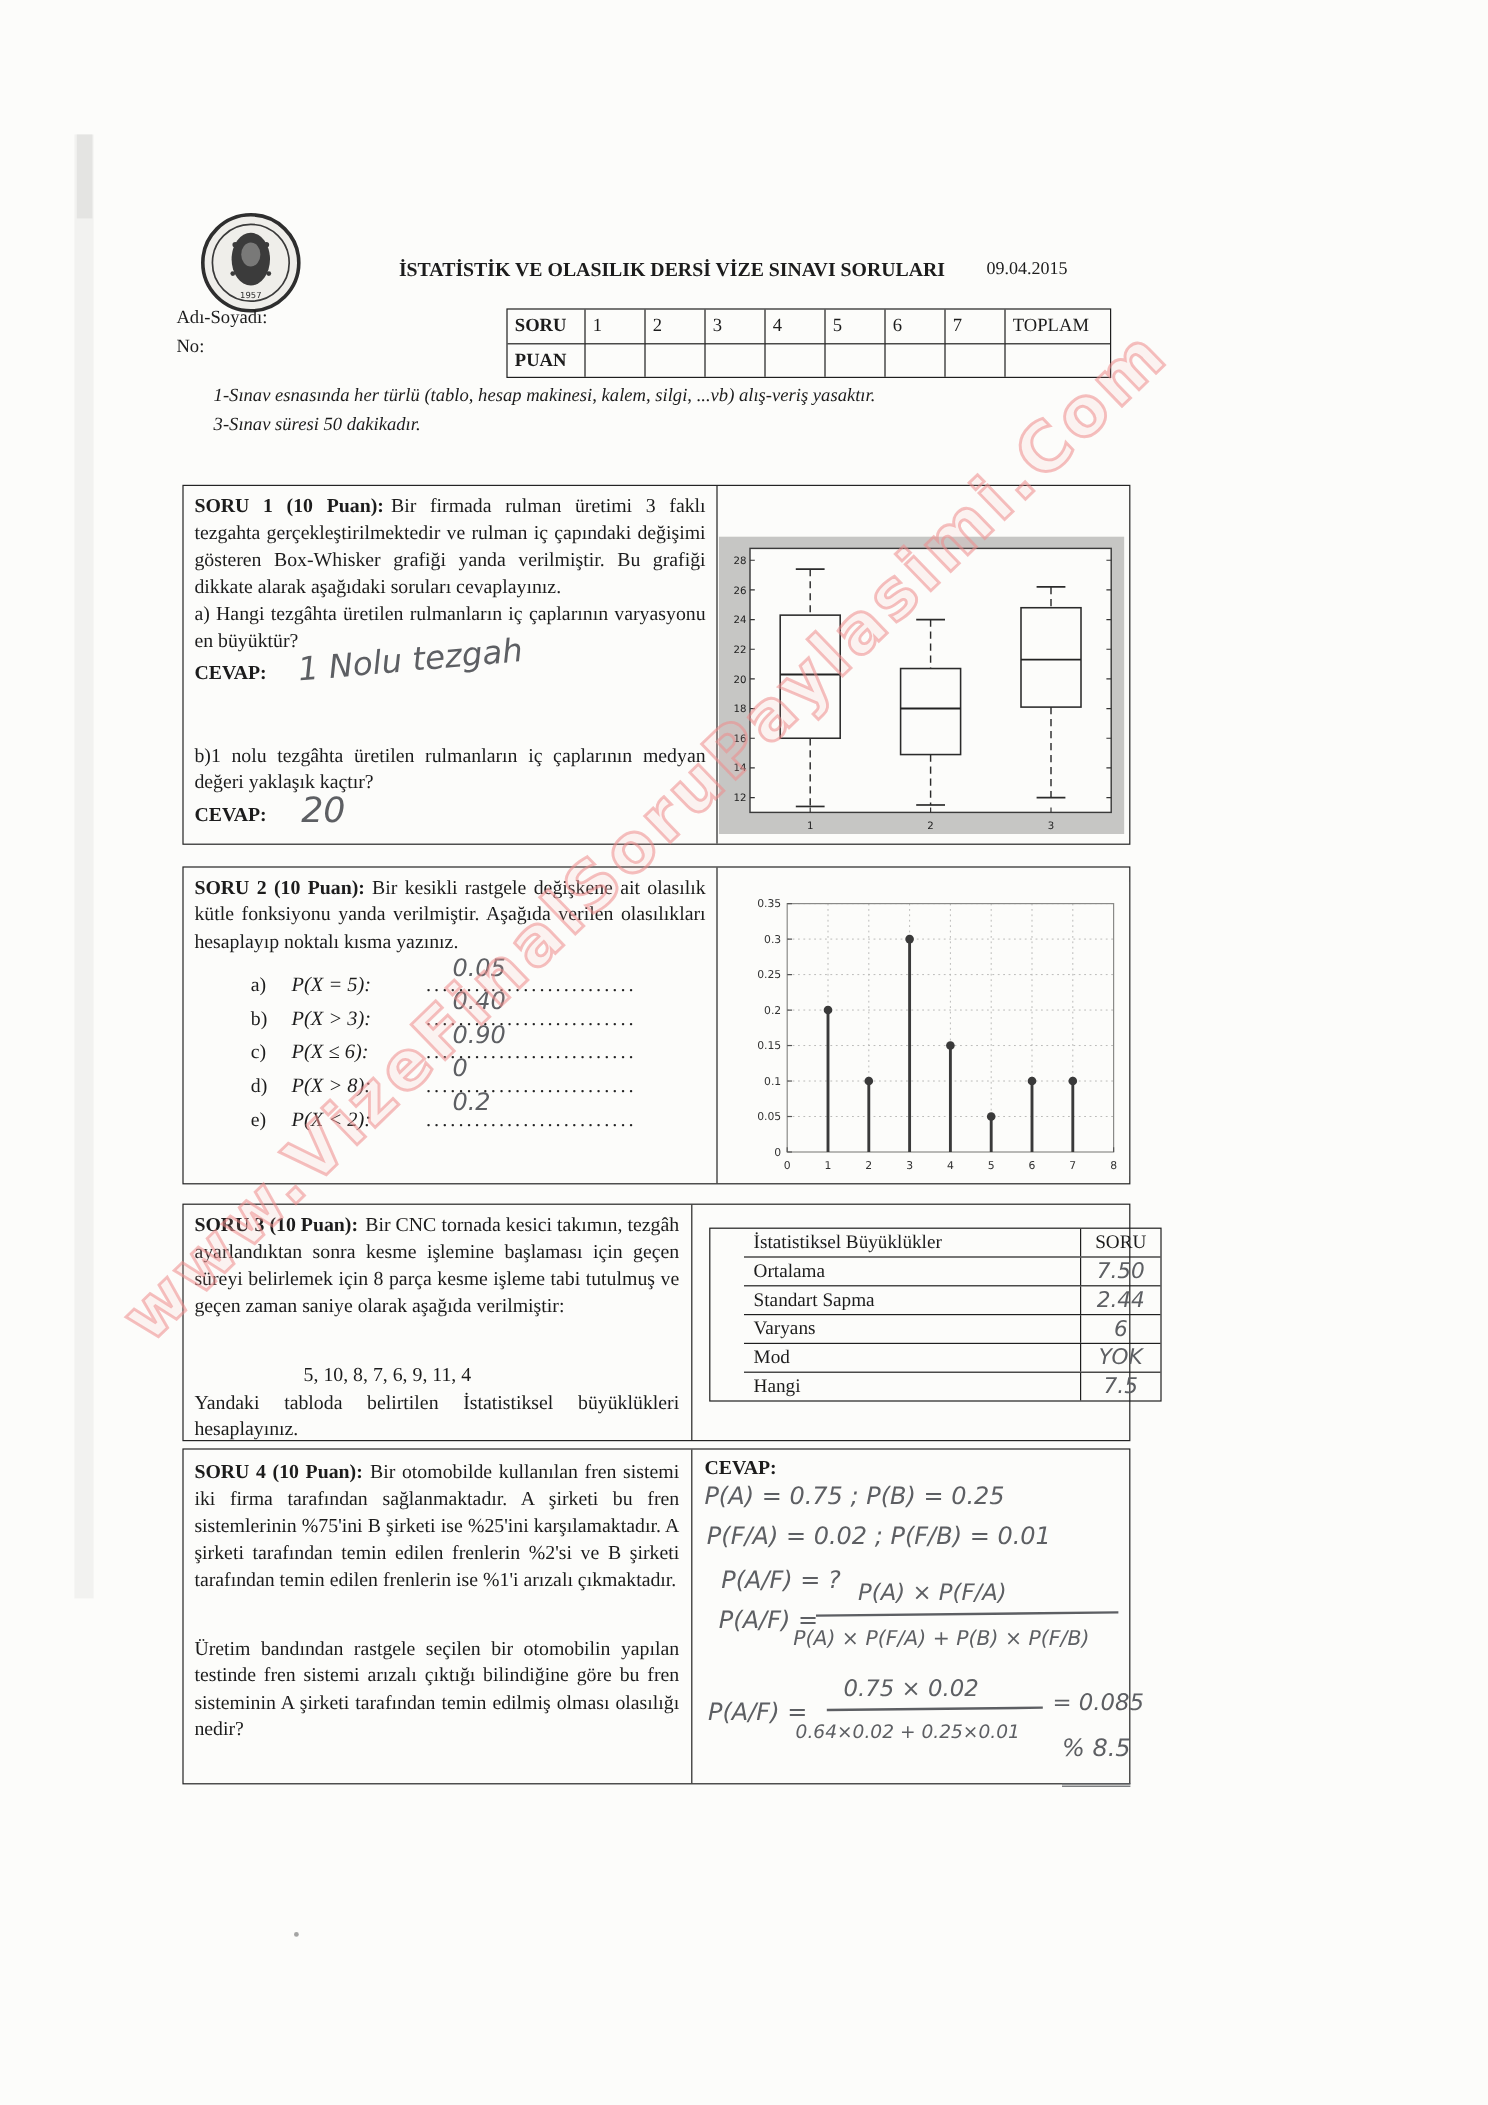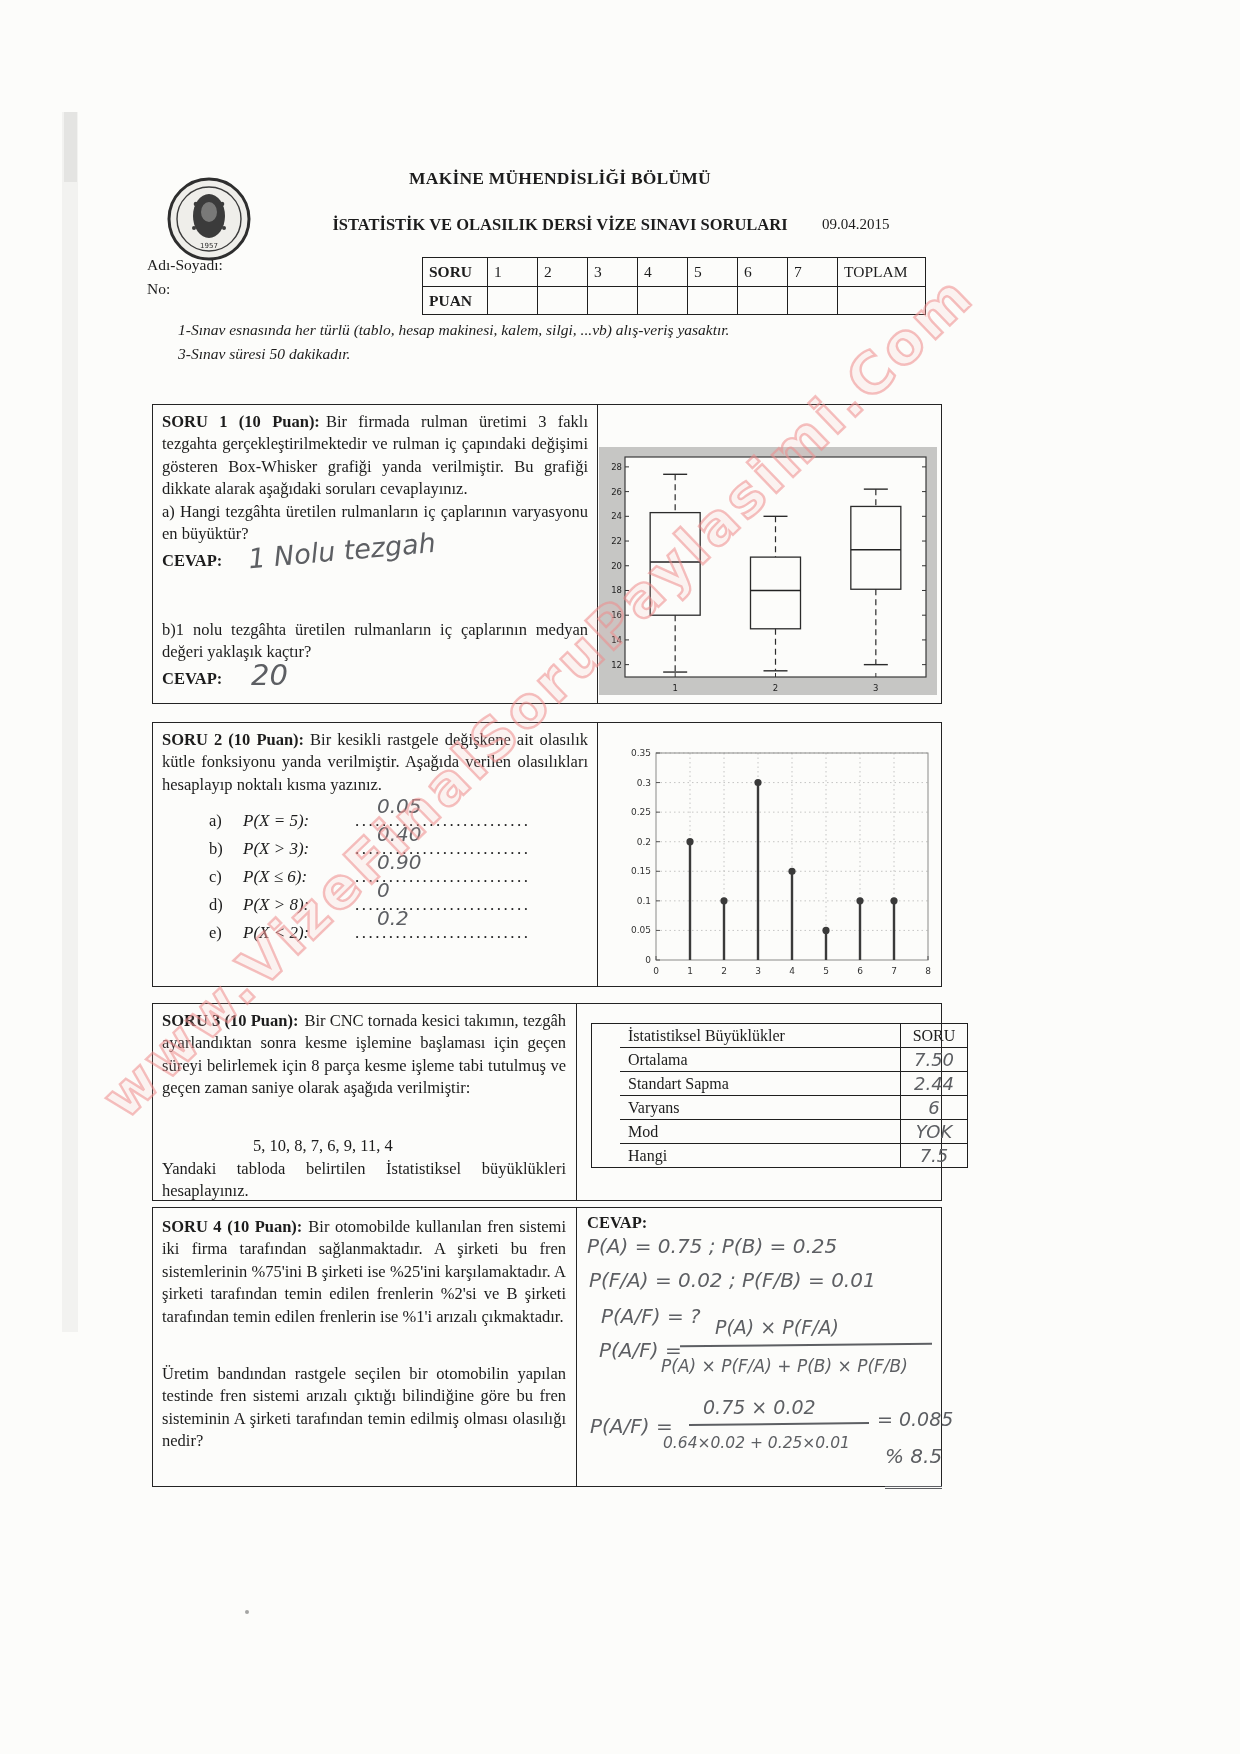--- a/index.html
+++ b/index.html
@@ -88,21 +88,20 @@
       <circle cx="43" cy="43" r="32" fill="none" stroke="#3a3a3a" stroke-width="1.4"></circle>
       <ellipse cx="43" cy="40" rx="16" ry="22" fill="#3b3b3b"></ellipse>
       <ellipse cx="43" cy="36" rx="8" ry="10" fill="#efeeea" opacity="0.35"></ellipse>
       <circle cx="30" cy="28" r="2.3" fill="#3b3b3b"></circle>
       <circle cx="56" cy="28" r="2.3" fill="#3b3b3b"></circle>
       <circle cx="28" cy="52" r="2" fill="#3b3b3b"></circle>
       <circle cx="58" cy="52" r="2" fill="#3b3b3b"></circle>
       <text x="43" y="72" text-anchor="middle" font-size="7" fill="#2e2e2e">1957</text>
     </svg>
   </div>
-  <div class="abs dept">MAKİNE MÜHENDİSLİĞİ BÖLÜMÜ</div>
   <div class="abs exam-title">İSTATİSTİK VE OLASILIK DERSİ VİZE SINAVI SORULARI</div>
   <div class="abs exam-date">09.04.2015</div>
   <div class="abs name-label">Adı-Soyadı:</div>
   <div class="abs no-label">No:</div>
 
   <div class="abs score-table">
     <div class="score-cell first toprow">SORU</div>
     <div class="score-cell toprow">1</div>
     <div class="score-cell toprow">2</div>
     <div class="score-cell toprow">3</div>

